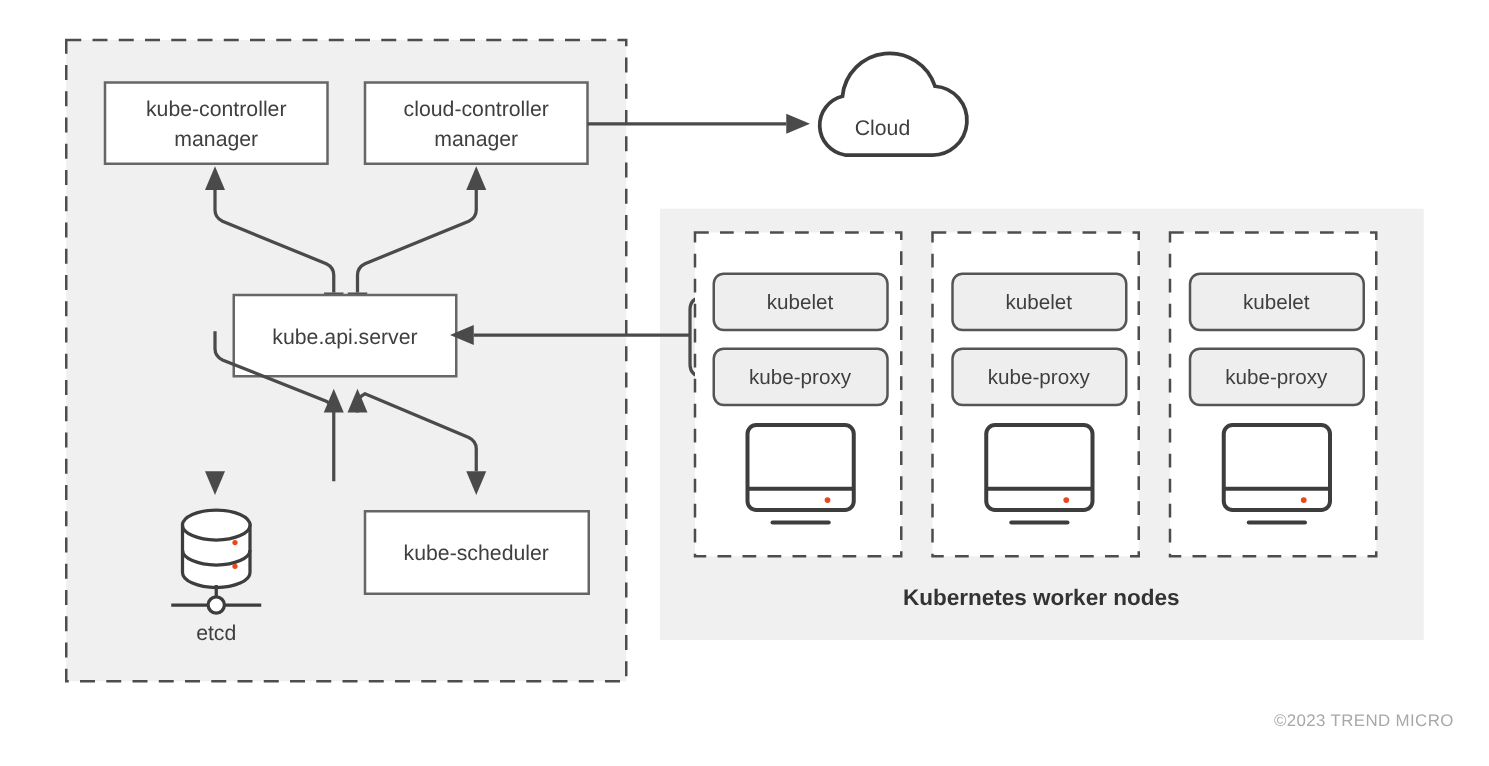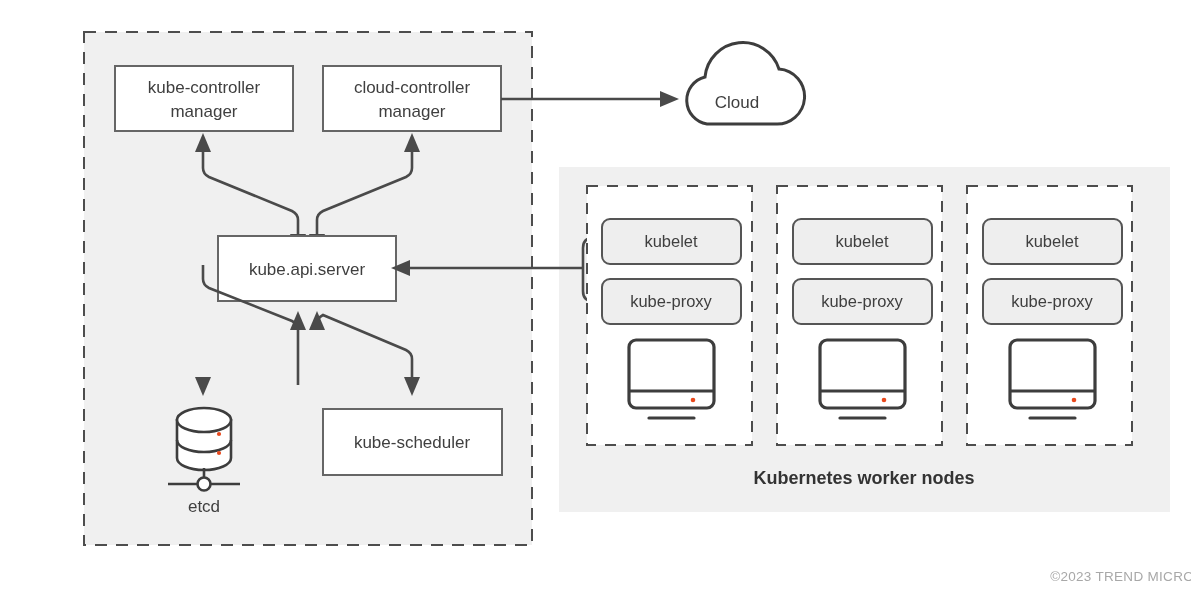--- a/index.html
+++ b/index.html
@@ -10,21 +10,20 @@
   body {
     width: 1191px;
     height: 613px;
     overflow: hidden;
     font-family: "Liberation Sans", sans-serif;
   }
   #diagram-root {
     position: relative;
     width: 954px;
     height: 613px;
-    margin-left: 31px;
   }
   svg#diagram {
     display: block;
     width: 1191px;
     height: 613px;
   }
   .panel-fill { fill: #f0f0f0; }
   .panel-dashed {
     fill: #f0f0f0;
     stroke: #4d4d4d;

